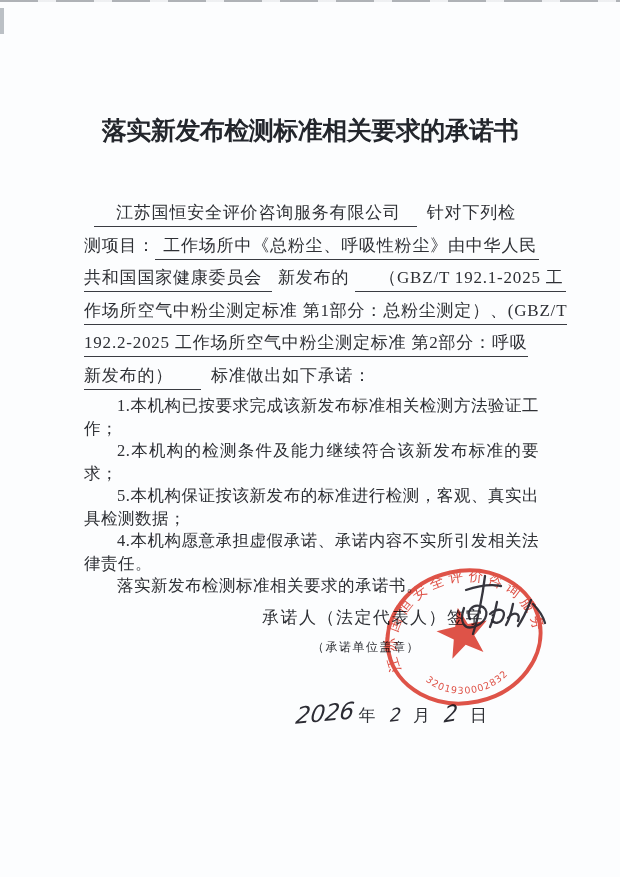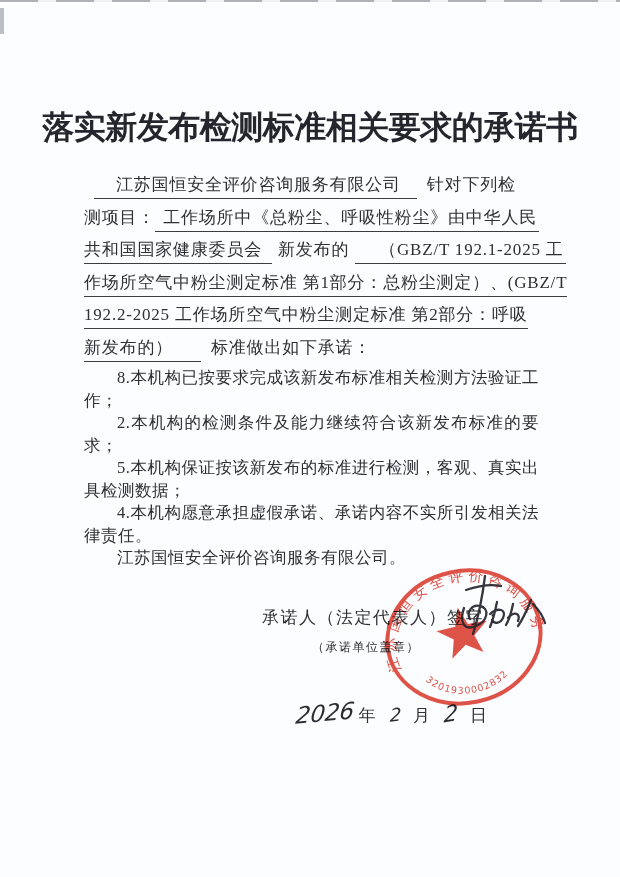--- a/index.html
+++ b/index.html
@@ -1,24 +1,24 @@
 <!DOCTYPE html>
 <html><head>
 <meta charset="utf-8">
 <style>
   html,body{margin:0;padding:0;}
   body{width:620px;height:877px;background:#e9ebee;font-family:"Liberation Serif","DejaVu Serif",serif;}
   .page{position:relative;width:620px;height:877px;background:#fcfdfe;overflow:hidden;color:#2e3035;}
   .scan-top{position:absolute;top:0;left:0;right:0;height:2px;
     background:repeating-linear-gradient(90deg,#70757c 0 38px,#e3e5e8 38px 56px);opacity:.55;}
   .scan-left{position:absolute;top:8px;left:0;width:4px;height:26px;background:#aab0b7;opacity:.8;}
-  .title{margin:0;padding-top:106px;text-align:center;
+  .title{margin:8px;padding-top:106px;text-align:center;
     font-family:"Liberation Sans","DejaVu Sans",sans-serif;font-weight:bold;
-    font-size:32px;letter-spacing:-0.5px;color:#23262c;}
-  .content{margin-left:84px;width:460px;margin-top:20px;}
+    font-size:25px;letter-spacing:-0.5px;color:#23262c;}
+  .content{margin-left:84px;width:460px;margin-top:51px;}
   .intro-line{height:32.5px;line-height:30px;font-size:17px;letter-spacing:0.8px;white-space:nowrap;}
   .u{display:inline-block;border-bottom:1.4px solid #3a3c42;padding-bottom:2px;line-height:22px;}
   .u.lead-co{margin-left:10px;padding-left:22px;padding-right:16px;}
   .u.lead-sm{padding-left:8px;padding-right:2px;}
   .u.lead-gbz{padding-left:24px;padding-right:2px;text-align:right;}
   .u.tail-l{padding-right:10px;}
   .u.tail-xl{padding-right:28px;}
   .gap-s{margin:0 6px;}
   .after-gap{margin-left:10px;}
   .item{width:455px;margin:0;font-size:16.5px;line-height:22.5px;letter-spacing:0.5px;
@@ -62,25 +62,25 @@
       </div>
       <div class="intro-line">
         <span class="u">192.2-2025 工作场所空气中粉尘测定标准 第2部分：呼吸</span>
       </div>
       <div class="intro-line">
         <span class="u tail-xl">新发布的）</span><span class="after-gap">标准做出如下承诺：</span>
       </div>
     </div>
 
     <div class="items">
-      <p class="item">8.本机构已按要求完成该新发布标准相关检测方法验证工作；</p>
+      <p class="item">1.本机构已按要求完成该新发布标准相关检测方法验证工作；</p>
       <p class="item">2.本机构的检测条件及能力继续符合该新发布标准的要求；</p>
       <p class="item">5.本机构保证按该新发布的标准进行检测，客观、真实出具检测数据；</p>
       <p class="item">4.本机构愿意承担虚假承诺、承诺内容不实所引发相关法律责任。</p>
-      <p class="item">江苏国恒安全评价咨询服务有限公司。</p>
+      <p class="item">落实新发布检测标准相关要求的承诺书。</p>
     </div>
   </div>
 
   <div class="sig-label">承诺人（法定代表人）签字：</div>
   <div class="stamp-label">（承诺单位盖章）</div>
 
   <div class="date-row">
     <span class="hand year">2026</span><span class="printed">年</span><span class="hand month">2</span><span class="printed">月</span><span class="hand day">2</span><span class="printed">日</span>
   </div>
 

